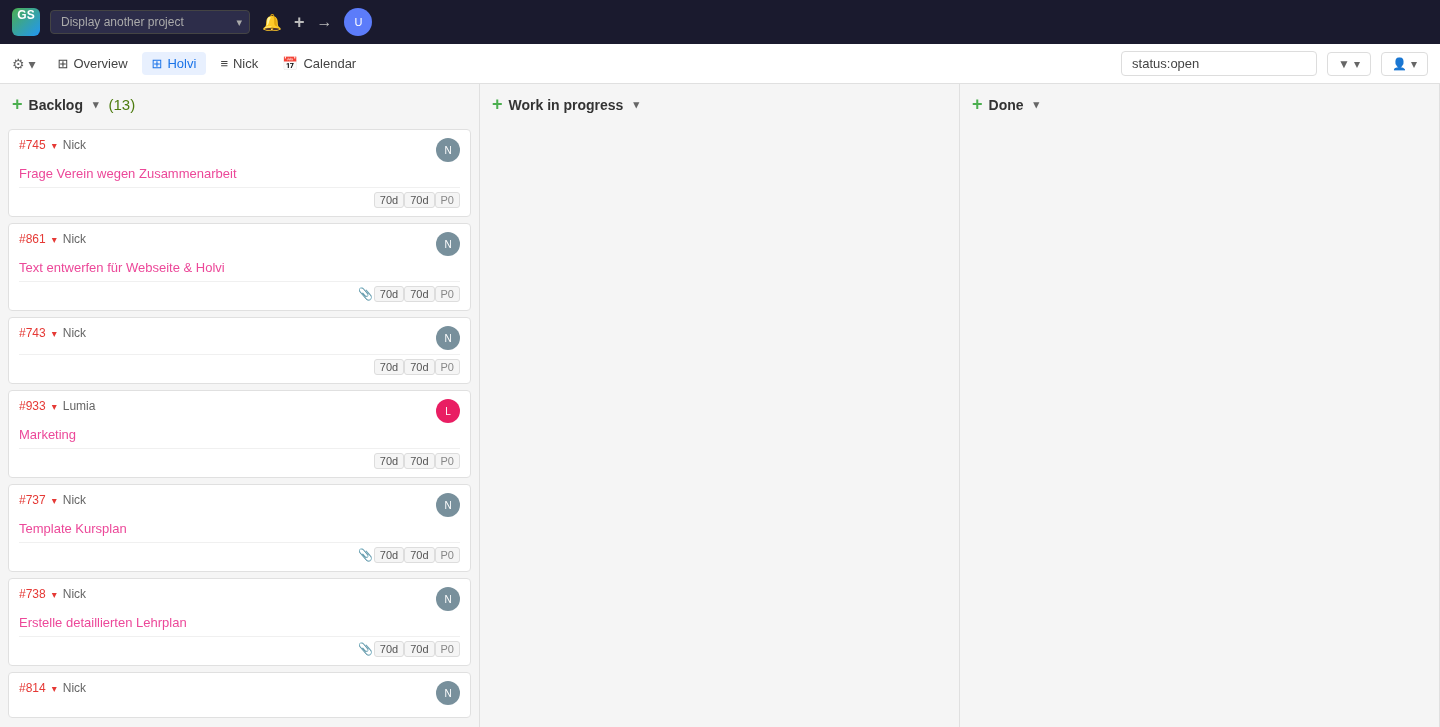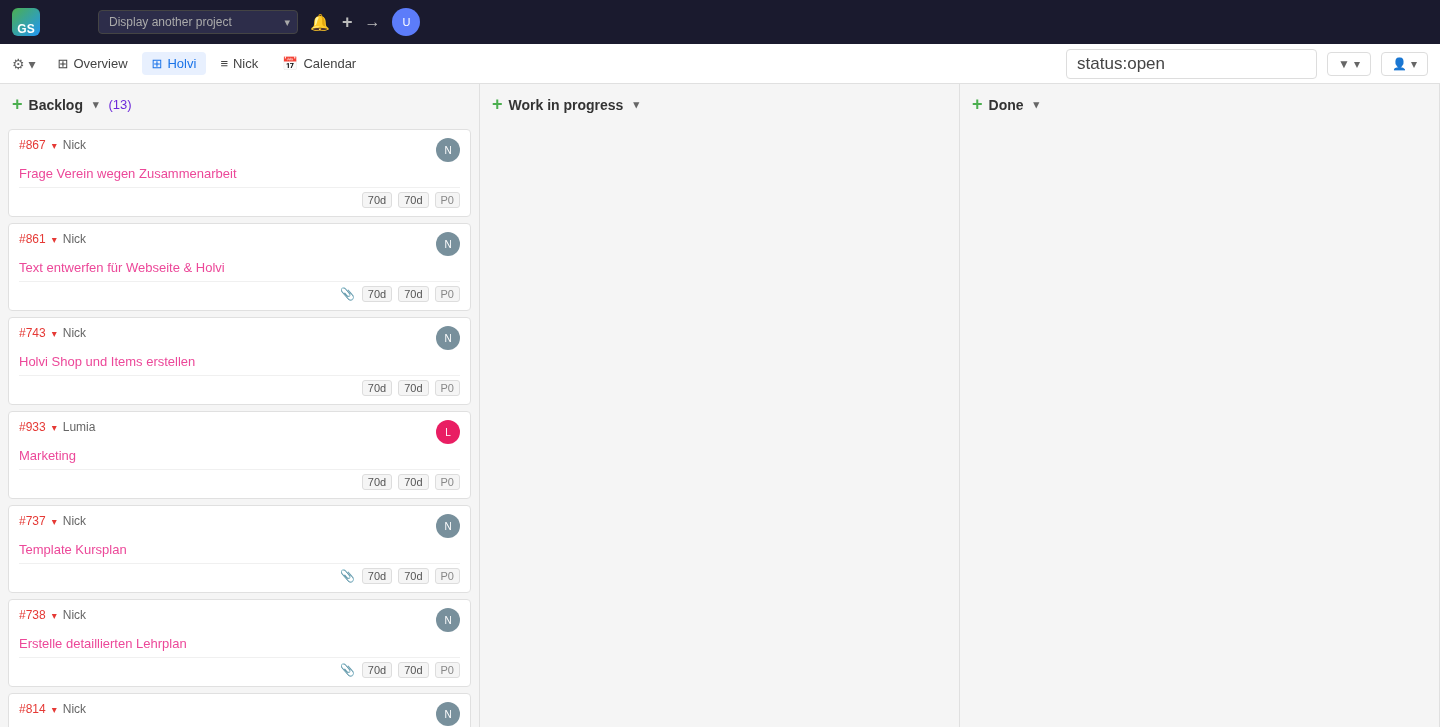--- a/index.html
+++ b/index.html
@@ -12,21 +12,21 @@
       display: flex;
       align-items: center;
       padding: 0 12px;
       color: #fff;
       gap: 10px;
     }
     .top-bar-logo {
       width: 28px; height: 28px;
       background: linear-gradient(135deg, #4caf50, #2196f3);
       border-radius: 6px;
-      display: flex; align-items: flex-end; justify-content: center;
+      display: flex; align-items: flex-start; justify-content: center;
       font-weight: bold; font-size: 12px; color: white;
       flex-shrink: 0;
     }
     .top-bar-title {
       font-size: 15px;
       font-weight: 500;
       color: #fff;
       flex: 1;
     }
     .top-bar-right {
@@ -85,22 +85,22 @@
     }
     .sub-nav-btn.active {
       background: #e8f0fe;
       color: #1a73e8;
     }
     .sub-nav-separator { flex: 1; }
     .search-bar {
       border: 1px solid #ddd;
       border-radius: 4px;
       padding: 4px 10px;
-      font-size: 17px;
-      width: 251px;
+      font-size: 13px;
+      width: 196px;
       color: #444;
     }
     .filter-btn {
       display: flex; align-items: center; gap: 4px;
       border: 1px solid #ddd;
       border-radius: 4px;
       padding: 4px 10px;
       font-size: 12px;
       color: #666;
       cursor: pointer;
@@ -141,23 +141,23 @@
       font-weight: bold;
     }
     .column-header .col-title {
       display: flex; align-items: center; gap: 10px;
     }
     .column-header .chevron {
       font-size: 11px;
       color: #666;
     }
     .column-header .count {
-      color: #6d28d9;
+      color: #4d7c0f;
       font-weight: normal;
-      font-size: 13px;
+      font-size: 15px;
     }
 
     
     .cards-area {
       overflow-y: auto;
       flex: 1;
       padding: 4px 8px;
     }
 
     .card {
@@ -200,21 +200,20 @@
       font-size: 13px;
       font-weight: 500;
       margin: 2px 0 6px 0;
       cursor: pointer;
     }
 
     .card-footer {
       display: flex;
       align-items: center;
       justify-content: flex-end;
-      gap: 6px;
     }
 
     .card-avatar {
       width: 24px; height: 24px;
       border-radius: 50%;
       background: #78909c;
       overflow: hidden;
       display: flex; align-items: center; justify-content: center;
       font-size: 10px; color: white;
     }
@@ -252,21 +251,20 @@
     .board-column-wide {
       flex: 1;
     }
 
     .dropdown-wrapper {
       position: relative;
       display: inline-block;
     }
     .dropdown-wrapper select {
       appearance: none;
-      margin-left: 48px;
     }
     .dropdown-wrapper::after {
       content: '▾';
       position: absolute;
       right: 8px;
       top: 50%;
       transform: translateY(-50%);
       pointer-events: none;
       color: #aaa;
       font-size: 11px;
@@ -330,21 +328,21 @@
       <div class="col-title">
         <span>Backlog</span>
         <span class="chevron">▾</span>
         <span class="count">(13)</span>
       </div>
     </div>
     <div class="cards-area" id="backlog-cards">
         <div class="card">
       <div class="card-top">
         <div class="card-meta">
-          <span class="card-id">#867</span>
+          <span class="card-id">#745</span>
           <span class="card-id-chevron">▾</span>
           <span class="card-author">Nick</span>
         </div>
         <div class="card-avatar " style="background:#78909c">
           N
         </div>
       </div>
       <div class="card-title">Frage Verein wegen Zusammenarbeit</div>
       <div style="border-top:1px solid #f0f0f0; margin: 4px 0;"></div>
       <div class="card-footer">
@@ -378,21 +376,20 @@
       <div class="card-top">
         <div class="card-meta">
           <span class="card-id">#743</span>
           <span class="card-id-chevron">▾</span>
           <span class="card-author">Nick</span>
         </div>
         <div class="card-avatar " style="background:#78909c">
           N
         </div>
       </div>
-      <div class="card-title">Holvi Shop und Items erstellen</div>
       <div style="border-top:1px solid #f0f0f0; margin: 4px 0;"></div>
       <div class="card-footer">
 
         <span class="card-tag time">70d</span>
         <span class="card-tag time">70d</span>
         <span class="card-tag priority">P0</span>
       </div>
     </div>
         <div class="card">
       <div class="card-top">

